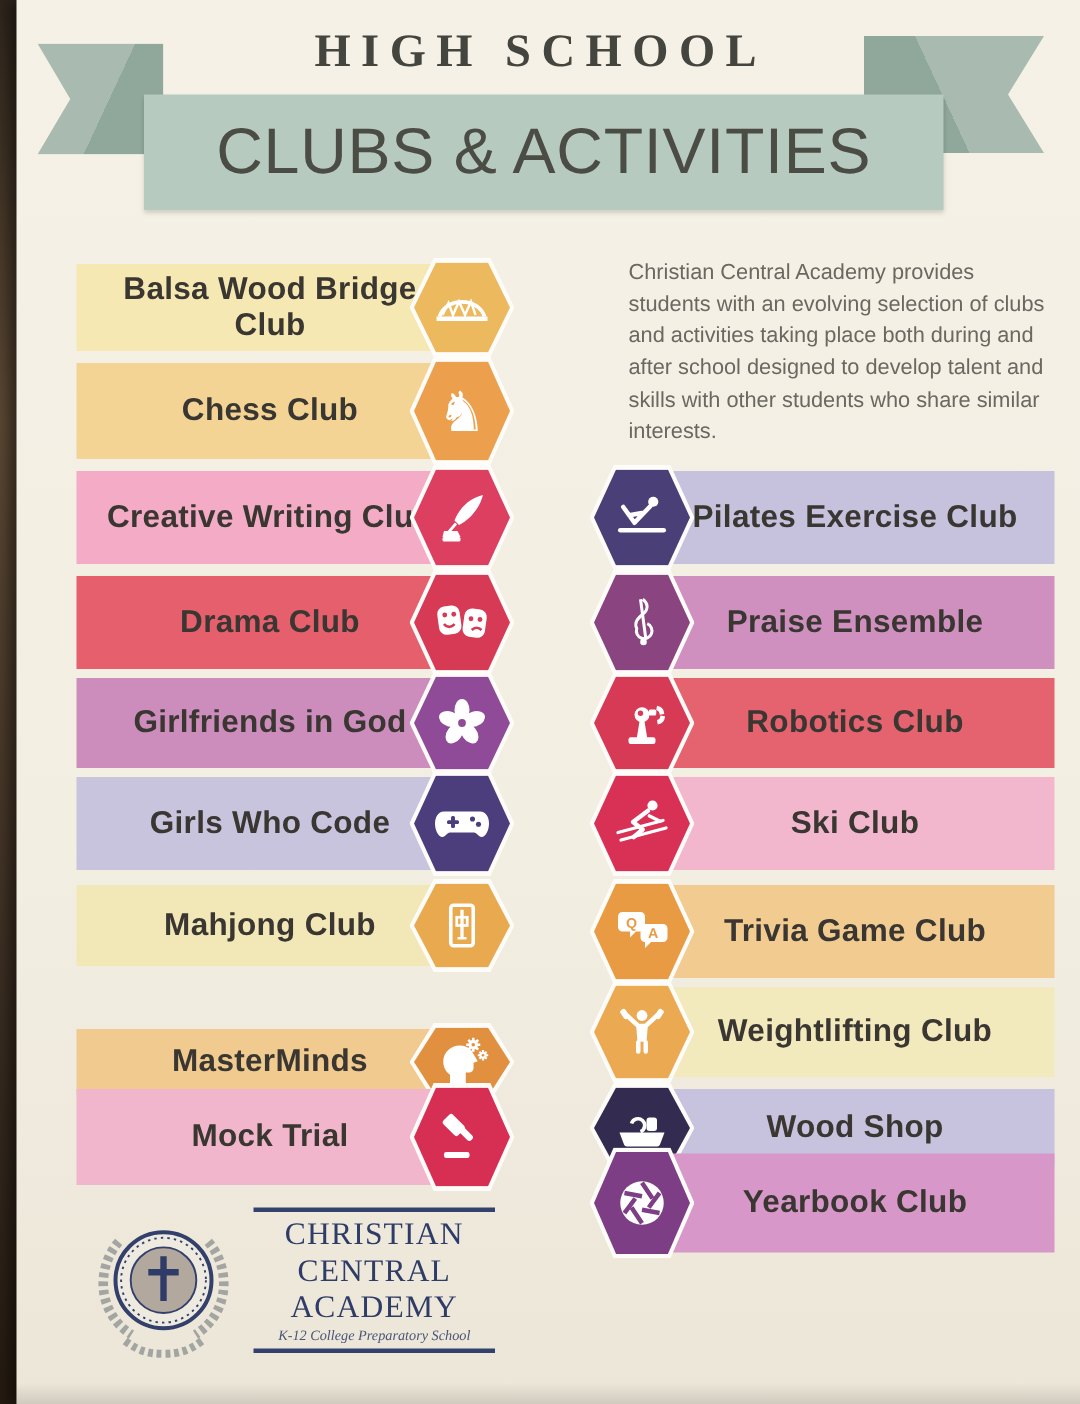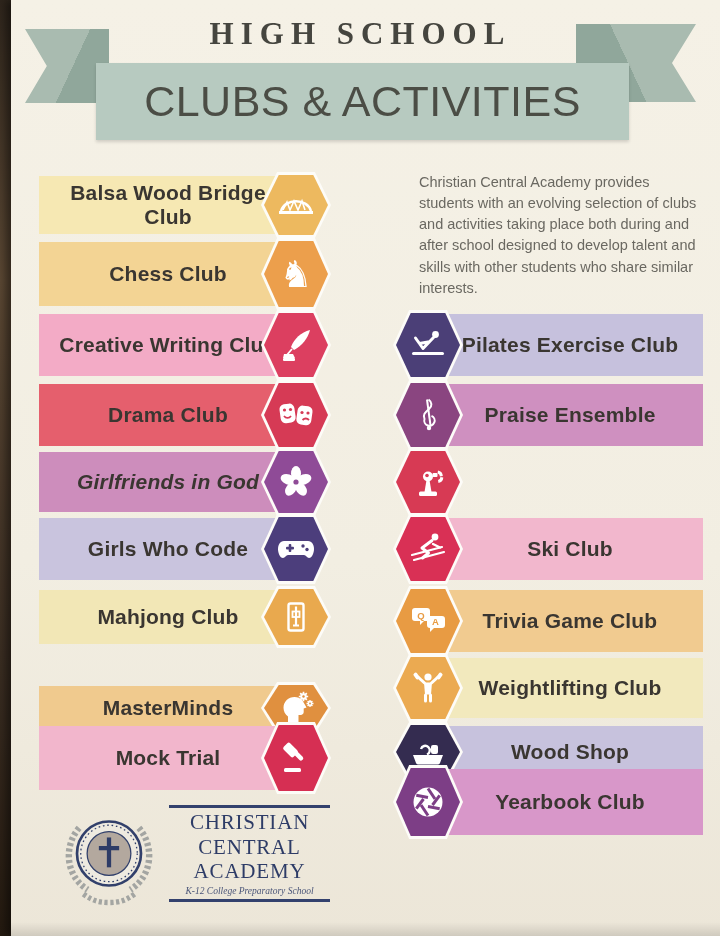--- a/index.html
+++ b/index.html
@@ -43,21 +43,21 @@
   }
 
   
   .intro{
     position:absolute;left:408px;top:172px;width:278px;
     font-size:14.5px;line-height:1.46;color:#6a6861;margin:0;
   }
 
   
   .row{position:absolute;}
-  .row.l{left:18px;width:302px;}
+  .row.l{left:30px;width:302px;}
   .row.r{left:382px;width:310px;}
   .bar{position:absolute;top:0;bottom:0;background:var(--bar);
        display:flex;align-items:center;justify-content:center;}
   .row.l .bar{left:10px;right:34px;}
   .row.r .bar{left:44px;right:0;}
   .label{
     font-size:21px;font-weight:bold;color:#3a3631;text-align:center;
     line-height:1.12;letter-spacing:.2px;padding:0 8px;
   }
   .hex{
@@ -164,21 +164,21 @@
               <rect x="21" y="11" width="15" height="19" rx="5" fill="#fff" transform="rotate(8 29 20)"></rect>
               <circle class="cut" cx="26" cy="17.5" r="1.6"></circle>
               <circle class="cut" cx="32" cy="18" r="1.6"></circle>
               <path class="cutstroke" d="M26.5 25c2-2 4.5-2 6.5 0" fill="none" stroke-width="1.8"></path>
             </g>
           </svg>
     </div>
       </div>
   </div>
 
-  <div class="row l" style="top: 452px; height: 60px; font-style: italic; --bar: #cd8dbc; --hex: #8f4b97;">
+  <div class="row l" style="top: 452px; height: 60px; --bar: #cd8dbc; --hex: #8f4b97;">
     <div class="bar">
         <span class="label">Girlfriends in God</span>
       </div>
     <div class="hex">
         <div class="hex-in">
       <svg viewBox="0 0 40 40" fill="#fff">
             <ellipse cx="20" cy="11.5" rx="5" ry="7.5"></ellipse>
             <ellipse cx="20" cy="11.5" rx="5" ry="7.5" transform="rotate(72 20 20)"></ellipse>
             <ellipse cx="20" cy="11.5" rx="5" ry="7.5" transform="rotate(144 20 20)"></ellipse>
             <ellipse cx="20" cy="11.5" rx="5" ry="7.5" transform="rotate(216 20 20)"></ellipse>
@@ -284,20 +284,23 @@
       <svg viewBox="0 0 40 40">
             <circle cx="27.5" cy="9.5" r="3.4" fill="#fff"></circle>
             <path d="M25.5 12.5L15 23.5M15 23.5L7.5 13M20 17l-8.5 1.5" stroke="#fff" stroke-width="3" fill="none" stroke-linecap="round"></path>
             <rect x="4" y="27" width="32" height="3" rx="1.5" fill="#fff"></rect>
           </svg>
     </div>
       </div>
   </div>
 
   <div class="row r" style="top: 452px; height: 60px; --bar: #e5626f; --hex: #d73a54;">
+    <div class="bar">
+        <span class="label">Robotics Club</span>
+      </div>
     <div class="hex">
         <div class="hex-in">
       <svg viewBox="0 0 40 40" fill="#fff">
             <rect x="11" y="29.5" width="18" height="4.5" rx="1.5"></rect>
             <path d="M16.5 30l2-12h3l2 12z"></path>
             <circle cx="20" cy="14.5" r="5"></circle>
             <circle class="cut" cx="19" cy="13.5" r="1.8"></circle>
             <rect x="24.5" y="11" width="5" height="4" rx="1"></rect>
             <path d="M30 8.5c3 .5 4.8 2.5 4.8 5.5l-3 .5c0-1.5-.8-2.7-2.3-3z"></path>
             <path d="M30 18c1.5-.3 2.3-1.5 2.3-3l3 .5c0 3-1.8 5-4.8 5.5z"></path>

